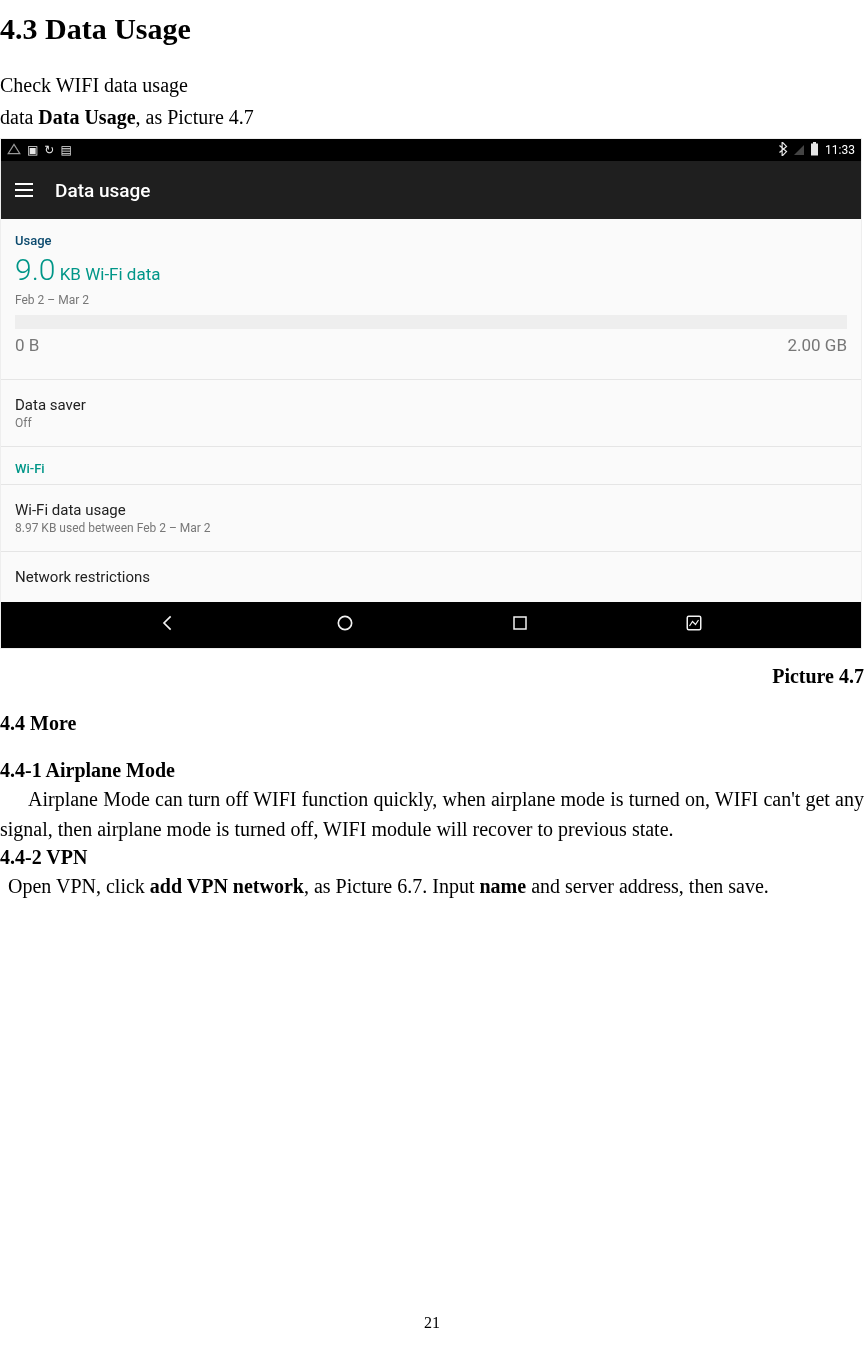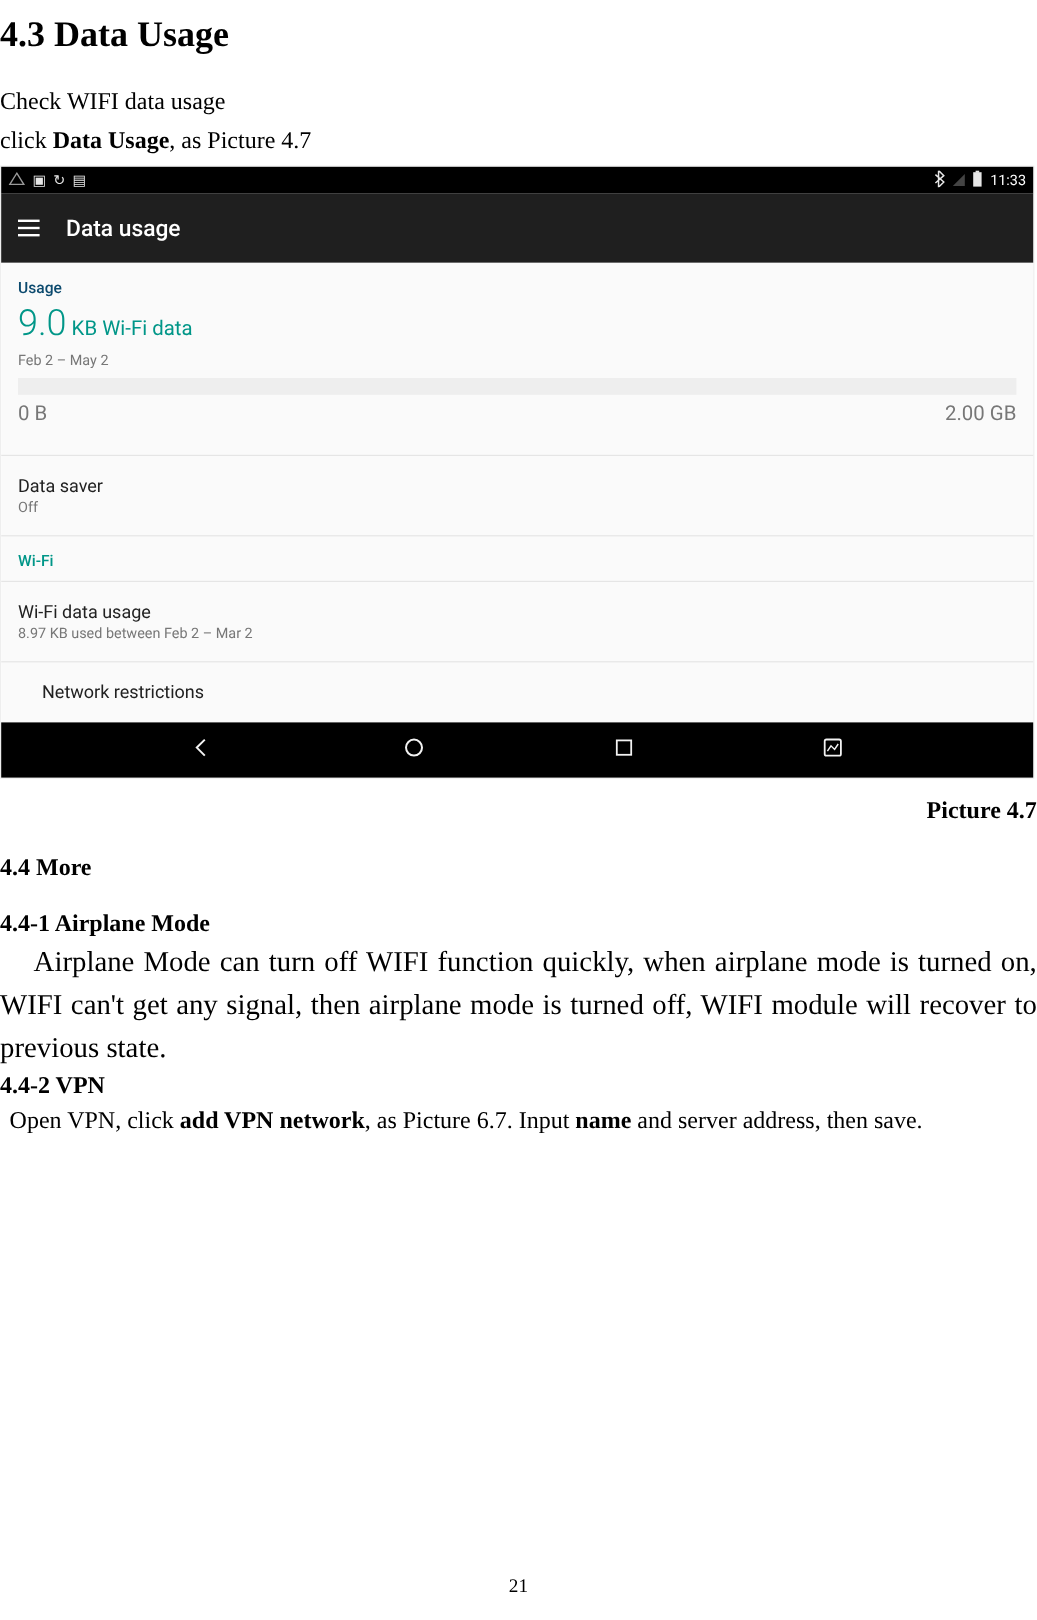--- a/index.html
+++ b/index.html
@@ -35,21 +35,21 @@
     font-size: 20px;
     font-weight: bold;
     margin: 18px 0 24px 0;
   }
   .h3 {
     font-size: 20px;
     font-weight: bold;
     margin: 2px 0;
   }
   .p-just {
-    font-size: 24px;
+    font-size: 20px;
     line-height: 1.5;
     text-align: justify;
   }
   .indent { display: inline-block; width: 28px; }
   .page-num {
     position: absolute;
     bottom: 18px;
     left: 0;
     right: 0;
     text-align: center;
@@ -145,21 +145,21 @@
 </style>
 </head>
 <body>
 
 <div class="page">
 
   <div class="h1">4.3 Data Usage</div>
 
   <div class="body-text">Check WIFI data usage</div>
   <div class="body-text">
-    <span>click </span><strong>Data Usage</strong><span>, as Picture 4.7</span>
+    <span>data </span><strong>Data Usage</strong><span>, as Picture 4.7</span>
   </div>
 
   <div class="shot">
     <div class="statusbar">
       <div class="left">
         <span class="sb-icon">
           <svg width="14" height="12" viewBox="0 0 24 20">
               <path d="M12 2 L22 18 H2 Z" fill="none" stroke="#aaa" stroke-width="2"></path>
             </svg>
         </span>
@@ -191,21 +191,21 @@
           <span></span>
         </div>
       <div class="appbar-title">Data usage</div>
     </div>
 
     <div class="shot-content">
       <div class="teal-label">Usage</div>
       <div class="usage-line">
         <span class="usage-big">9.0</span><span class="usage-rest"> KB Wi-Fi data</span>
       </div>
-      <div class="daterange">Feb 2 – May 2</div>
+      <div class="daterange">Feb 2 – Mar 2</div>
       <div class="bar"></div>
       <div class="bar-ends">
         <span>0 B</span>
         <span>2.00 GB</span>
       </div>
 
       <div class="divider"></div>
 
       <div class="row">
         <div class="row-title">Data saver</div>
@@ -218,21 +218,21 @@
 
       <div class="divider"></div>
 
       <div class="row">
         <div class="row-title">Wi-Fi data usage</div>
         <div class="row-sub">8.97 KB used between Feb 2 – Mar 2</div>
       </div>
 
       <div class="divider"></div>
 
-      <div class="row" style="padding-bottom:10px;margin-left:20px;">
+      <div class="row" style="padding-bottom:10px;">
         <div class="row-title">Network restrictions</div>
       </div>
     </div>
 
     <div class="navbar">
       <span class="nav-icon">
         <svg width="20" height="20" viewBox="0 0 24 24">
             <path d="M14 4 L6 12 L14 20" fill="none" stroke="#fff" stroke-width="2"></path>
           </svg>
       </span>

